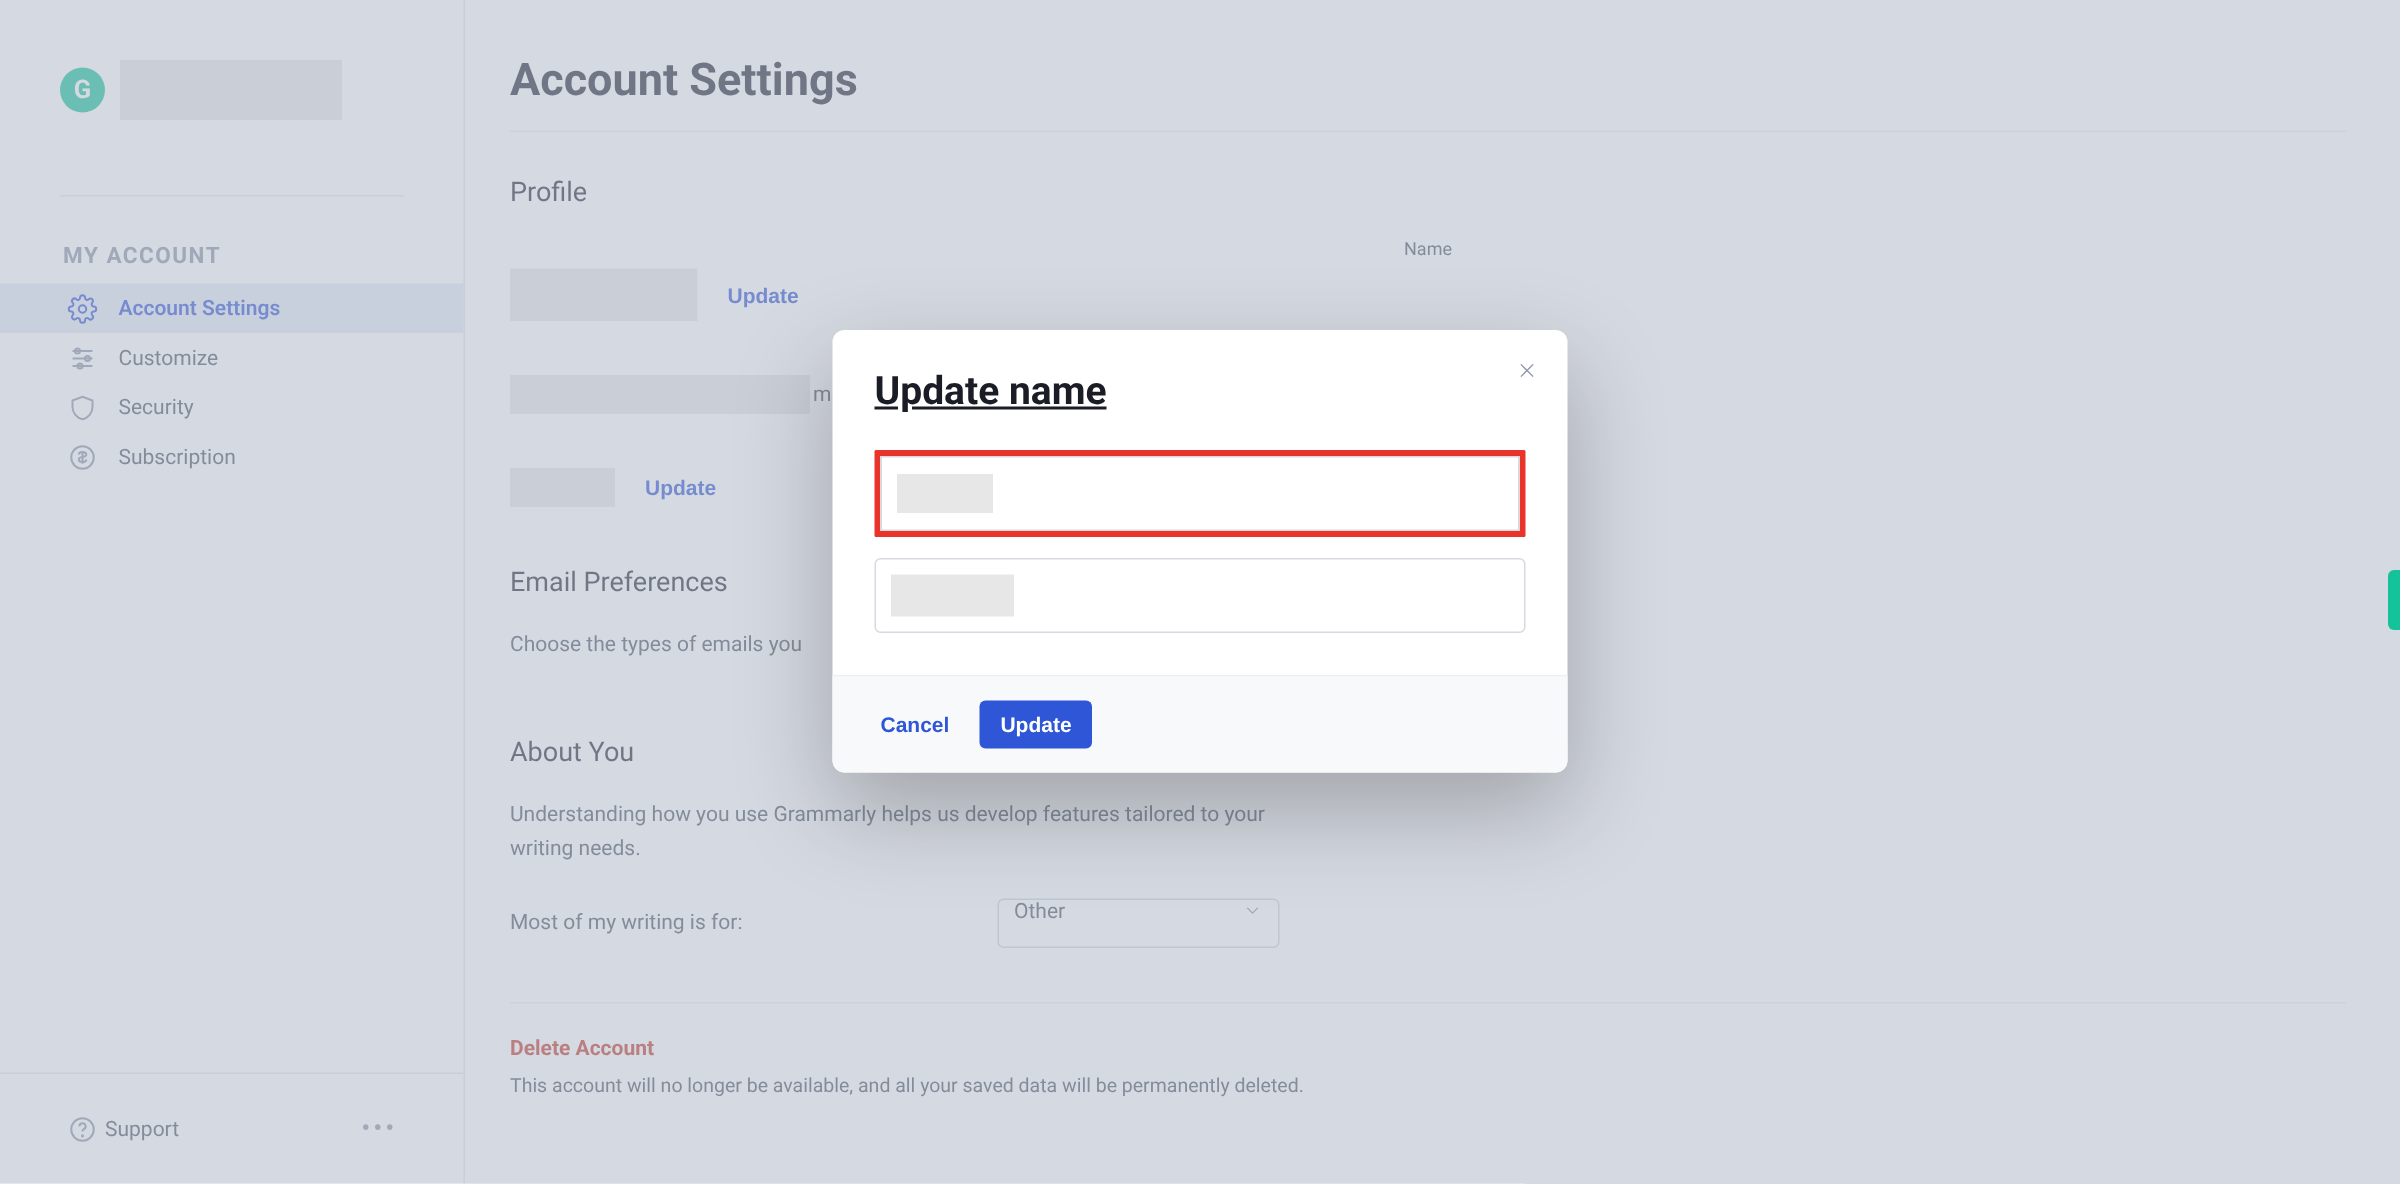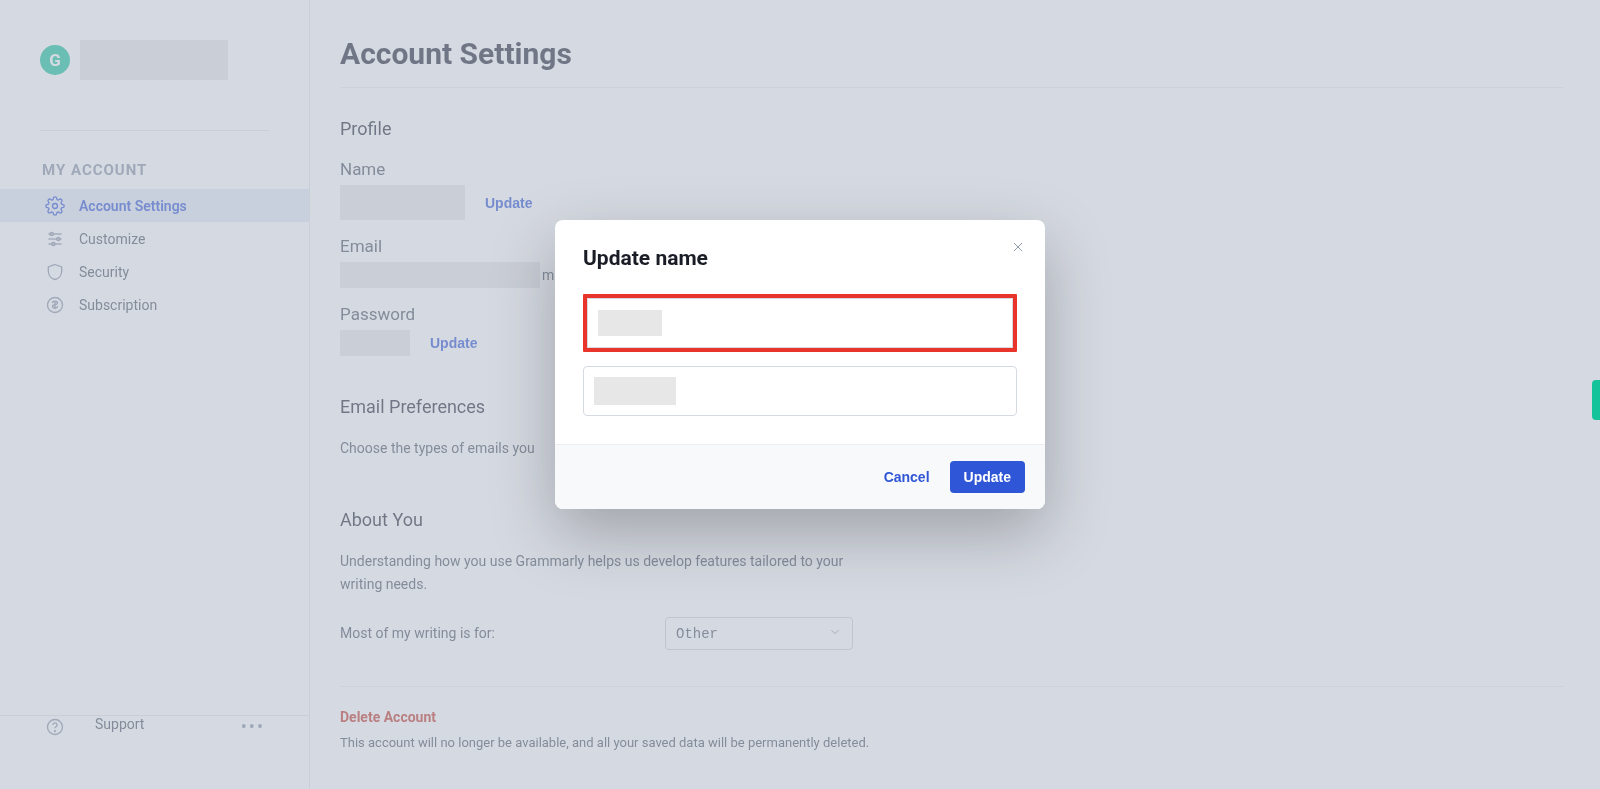--- a/index.html
+++ b/index.html
@@ -90,22 +90,23 @@
       background: #e5eaf5;
       color: #2f56d6;
       font-weight: 600;
     }
     .sb-item.active svg { stroke: #2f56d6; }
     .sb-footer {
       margin-top: auto;
       height: 74px;
       border-top: 1px solid #e4e6eb;
       display: flex;
+      align-items: center;
       padding: 0 44px;
-      gap: 29px;
+      gap: 4px;
       font-size: 14px;
       color: #4b5563;
     }
     .more-dots {
       margin-left: auto;
       color: #8b94a7;
       font-size: 18px;
       letter-spacing: 2px;
     }
 
@@ -124,23 +125,24 @@
       border-bottom: 1px solid #eceef2;
     }
     .section-title {
       font-size: 18px;
       font-weight: 400;
       margin-top: 30px;
       margin-bottom: 20px;
       color: #1f2433;
     }
     .field-label {
-      font-size: 17px;
+      font-size: 12px;
       color: #4b5563;
       margin-bottom: 6px;
+      text-align: center;
     }
     .field-row {
       display: flex;
       align-items: center;
       gap: 20px;
       margin-bottom: 16px;
     }
     .gray-block-125 {
       width: 125px; height: 35px; background: #e7e7e7;
     }
@@ -156,24 +158,23 @@
     }
     .body-text {
       font-size: 14px; color: #4b5563; line-height: 1.6;
     }
     .about-row {
       display: flex; align-items: center; gap: 170px; margin-top: 22px; margin-bottom: 36px;
     }
     .select-box {
       width: 188px; height: 33px;
       border: 1px solid #cfd4dd; border-radius: 4px;
-      display: flex; align-items: center; justify-content: space-between;
+      display: flex; justify-content: space-between;
       padding: 0 10px; font-size: 14px; color: #4b5563;
       background: #fff;
-      font-family: Liberation Mono, monospace;
     }
     .hr-light { height: 1px; background: #eceef2; }
 
     .danger-title {
       font-size: 14px; font-weight: 700; color: #c0392b; margin-top: 22px;
     }
     .danger-text { font-size: 13px; color: #4b5563; margin-top: 10px; }
 
     
     .modal-backdrop {
@@ -193,21 +194,21 @@
       padding: 26px 28px 28px 28px;
       position: relative;
     }
     .modal-close {
       position: absolute; top: 16px; right: 16px;
       width: 22px; height: 22px;
       display: flex; align-items: center; justify-content: center;
       color: #9aa1ae; cursor: pointer; font-size: 18px; background: none; border: none;
     }
     .modal-title {
-      font-size: 21px; font-weight: 700; color: #1a1d25; margin-bottom: 24px;
+      font-size: 26px; font-weight: 700; color: #1a1d25; margin-bottom: 24px; text-decoration: underline;
     }
     .input-highlight {
       border: 4px solid #e8342a;
       border-radius: 1px;
       padding: 0;
       margin-bottom: 14px;
     }
     .input-inner, .input-plain {
       width: 100%; height: 50px;
       border: 1px solid #d5d9e0;
@@ -216,21 +217,21 @@
       background: #fff;
     }
     .input-highlight .input-inner { border-radius: 0; }
     .input-plain { border-radius: 4px; }
     .gray-fill-64 { width: 64px; height: 26px; background: #e7e7e7; }
     .gray-fill-82 { width: 82px; height: 28px; background: #e7e7e7; }
     .modal-footer {
       background: #f8f9fb;
       border-top: 1px solid #eceef2;
       padding: 16px 20px;
-      display: flex; justify-content: flex-end; gap: 8px;
+      display: flex; justify-content: flex-start; gap: 8px;
       border-radius: 0 0 8px 8px;
     }
     .btn-cancel {
       background: none; border: none;
       color: #2f56d6; font-weight: 600; font-size: 14px; cursor: pointer;
       padding: 8px 12px;
     }
     .btn-primary {
       background: #2f56d6; color: #fff; border: none;
       font-weight: 600; font-size: 14px; cursor: pointer;

